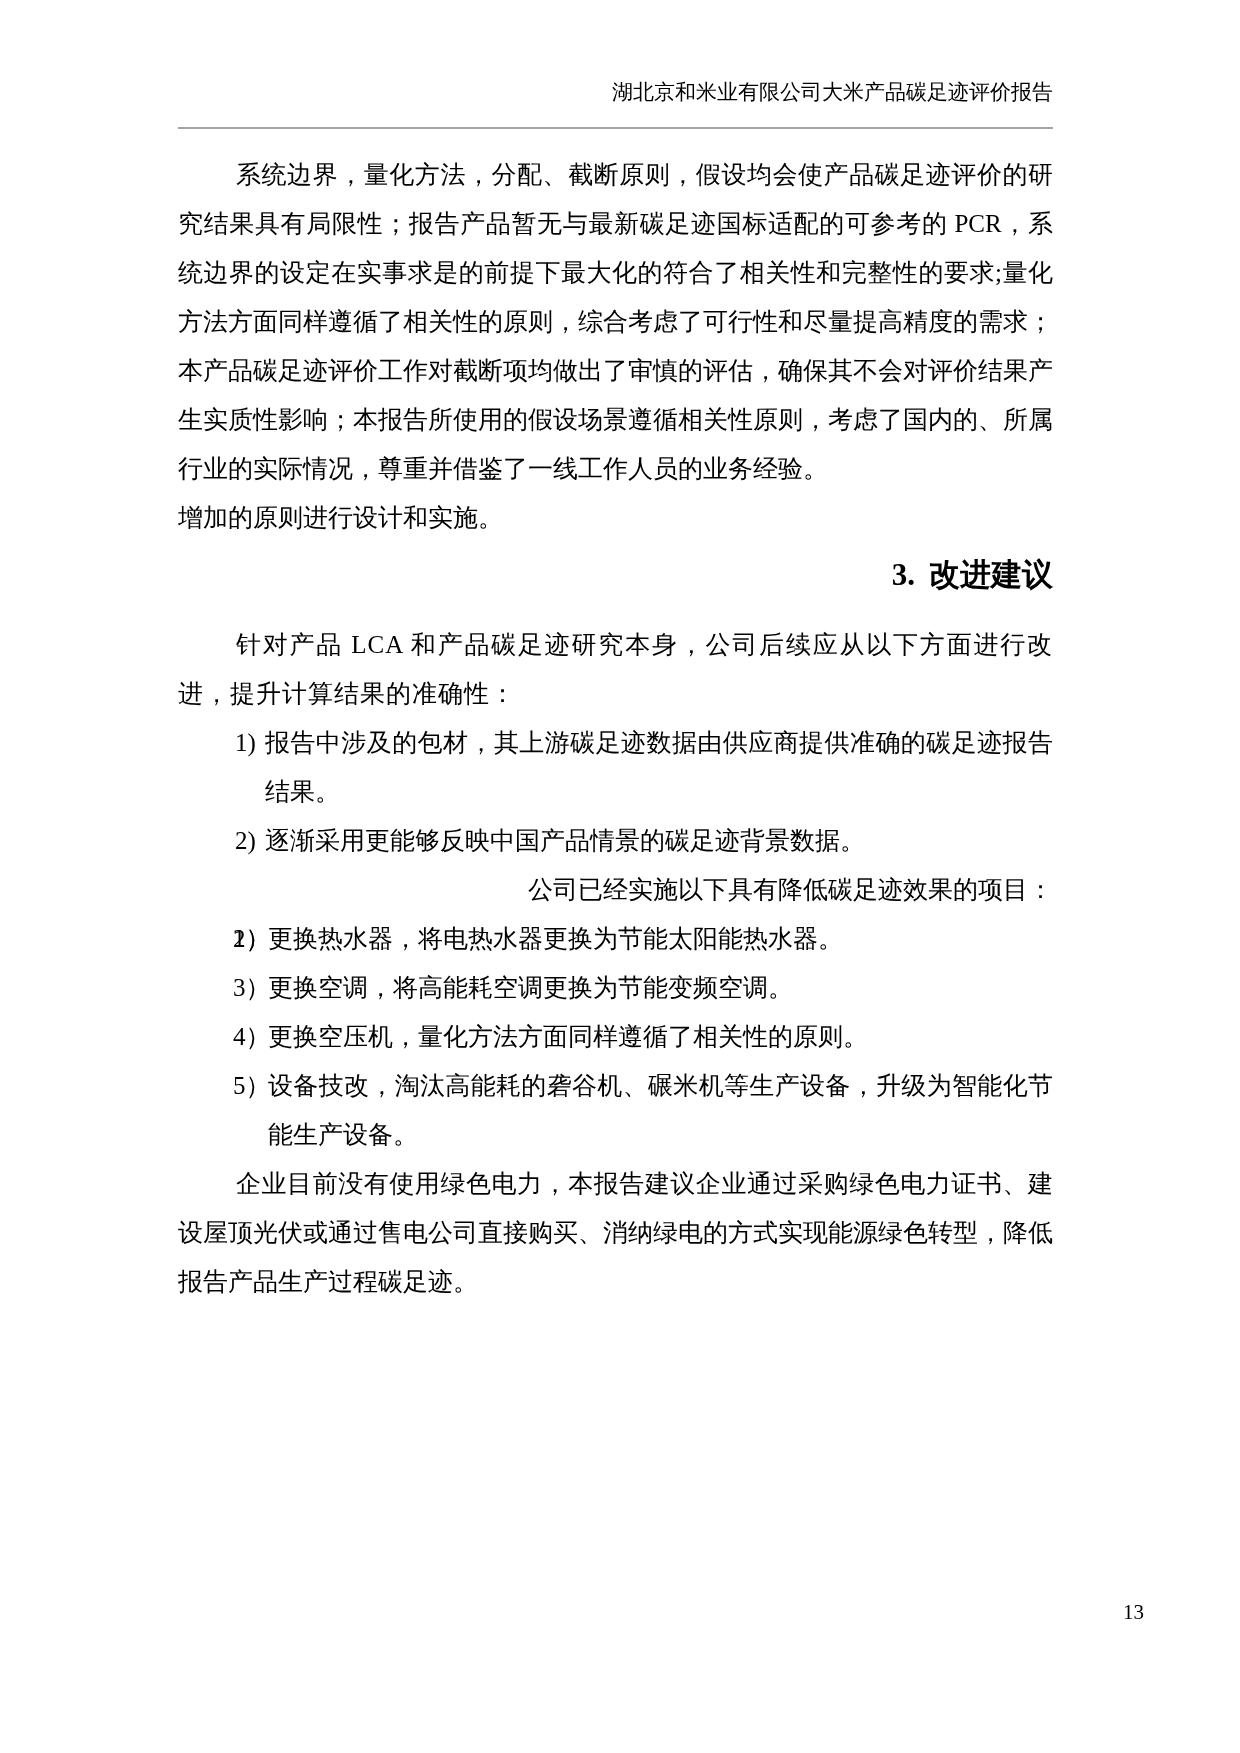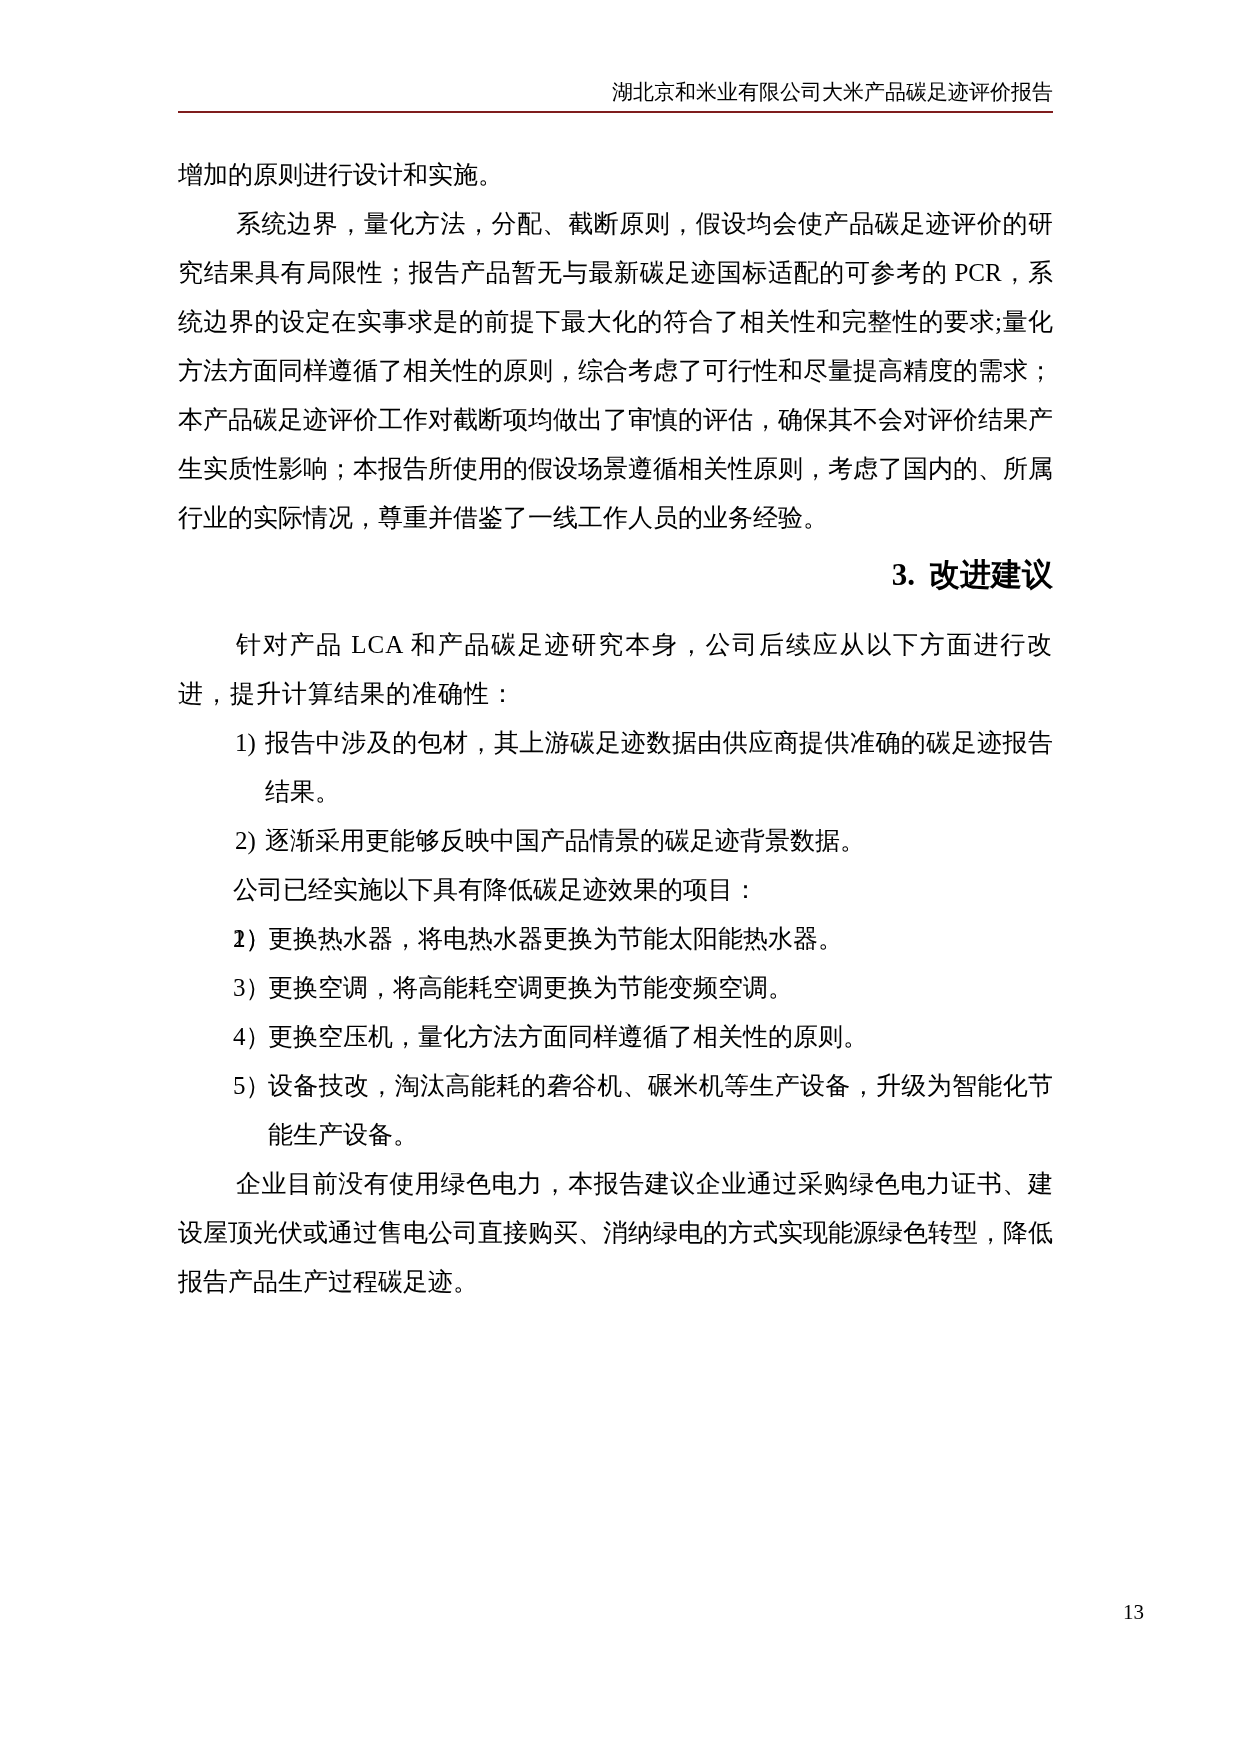--- a/index.html
+++ b/index.html
@@ -23,22 +23,22 @@
   }
   
   .page-header {
     position: absolute;
     top: 78px;
     left: 178px;
     width: 875px;
     text-align: right;
     font-size: 21px;
     line-height: 28px;
-    padding-bottom: 5px;
-    border-bottom: 2px solid #7f1d1d;
+    padding-bottom: 21px;
+    border-bottom: 2px solid #a3a3a3;
   }
   
   .content {
     position: absolute;
     top: 150px;
     left: 178px;
     width: 875px;
     font-size: 25px;
     line-height: 49px;
     text-align: justify;
@@ -57,21 +57,21 @@
   .list-a-item {
     position: relative;
     padding-left: 87px;
     text-align: justify;
   }
   .list-a-item .num {
     position: absolute;
     left: 57px;
     top: 0;
   }
-  .projects-intro { text-indent: 55px; text-align: left; }
+  .projects-intro { text-indent: 55px; text-align: right; }
   .list-b-item {
     position: relative;
     padding-left: 90px;
     text-align: justify;
   }
   .list-b-item .num {
     position: absolute;
     left: 55px;
     top: 0;
   }
@@ -92,23 +92,23 @@
 <body>
 
 <div class="page">
 
   <div class="page-header">
     <span>湖北京和米业有限公司大米产品碳足迹评价报告</span>
   </div>
 
   <div class="content">
 
+    <p class="para indent">系统边界，量化方法，分配、截断原则，假设均会使产品碳足迹评价的研究结果具有局限性；报告产品暂无与最新碳足迹国标适配的可参考的 PCR，系统边界的设定在实事求是的前提下最大化的符合了相关性和完整性的要求;量化方法方面同样遵循了相关性的原则，综合考虑了可行性和尽量提高精度的需求；本产品碳足迹评价工作对截断项均做出了审慎的评估，确保其不会对评价结果产生实质性影响；本报告所使用的假设场景遵循相关性原则，考虑了国内的、所属行业的实际情况，尊重并借鉴了一线工作人员的业务经验。</p>
+
     <p class="para no-indent">增加的原则进行设计和实施。</p>
-
-    <p class="para indent">系统边界，量化方法，分配、截断原则，假设均会使产品碳足迹评价的研究结果具有局限性；报告产品暂无与最新碳足迹国标适配的可参考的 PCR，系统边界的设定在实事求是的前提下最大化的符合了相关性和完整性的要求;量化方法方面同样遵循了相关性的原则，综合考虑了可行性和尽量提高精度的需求；本产品碳足迹评价工作对截断项均做出了审慎的评估，确保其不会对评价结果产生实质性影响；本报告所使用的假设场景遵循相关性原则，考虑了国内的、所属行业的实际情况，尊重并借鉴了一线工作人员的业务经验。</p>
 
     <h2 class="heading">
       <span class="h-num">3.</span><span class="h-title">改进建议</span>
     </h2>
 
     <p class="para indent tight">针对产品 LCA 和产品碳足迹研究本身，公司后续应从以下方面进行改进，提升计算结果的准确性：</p>
 
     <div class="list-a">
       <div class="list-a-item">
         <span class="num">1)</span><span class="txt">报告中涉及的包材，其上游碳足迹数据由供应商提供准确的碳足迹报告结果。</span>

